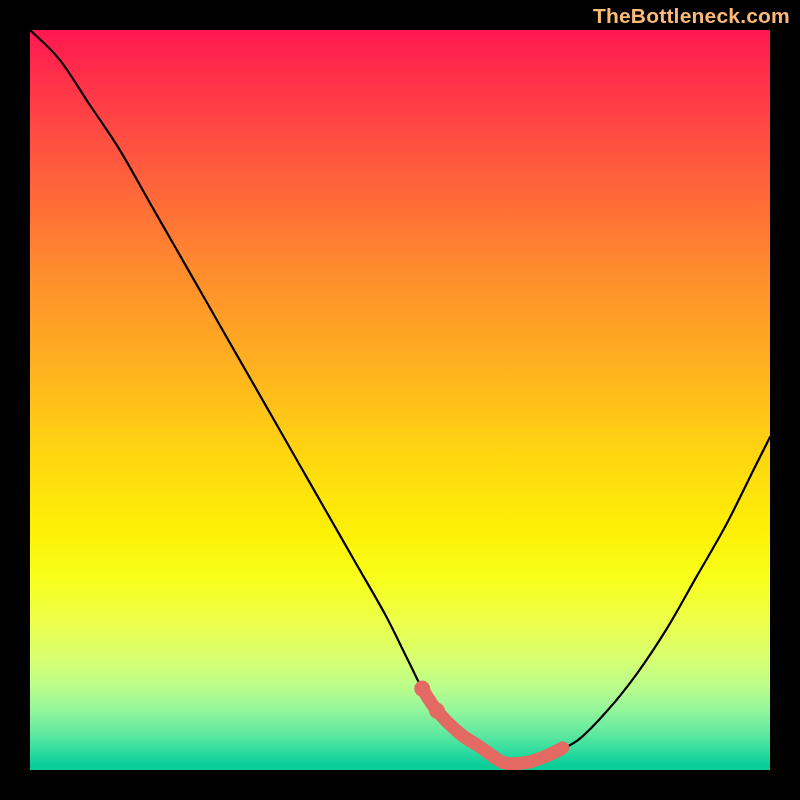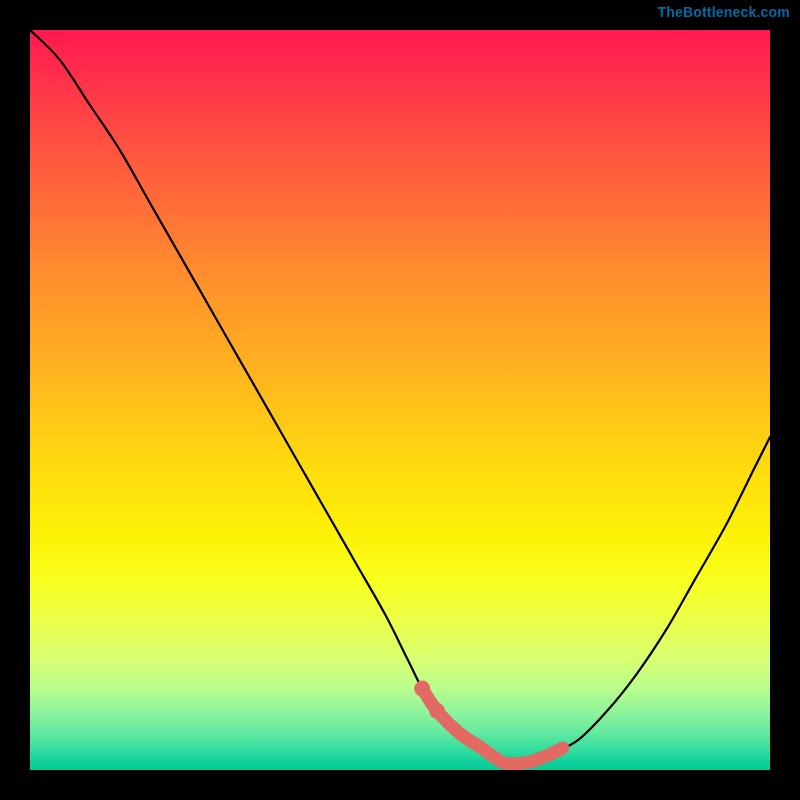--- a/index.html
+++ b/index.html
@@ -14,22 +14,22 @@
   .stage {
     position: relative;
     width: 800px;
     height: 800px;
     background: #000;
   }
   .watermark {
     position: absolute;
     top: 4px;
     right: 10px;
-    color: #0369a1;
-    font-size: 14px;
+    color: #fdba74;
+    font-size: 21px;
     font-weight: 600;
     letter-spacing: 0.2px;
     z-index: 30;
     user-select: none;
   }
   .plot {
     position: absolute;
     left: 30px;
     top: 30px;
     width: 740px;

